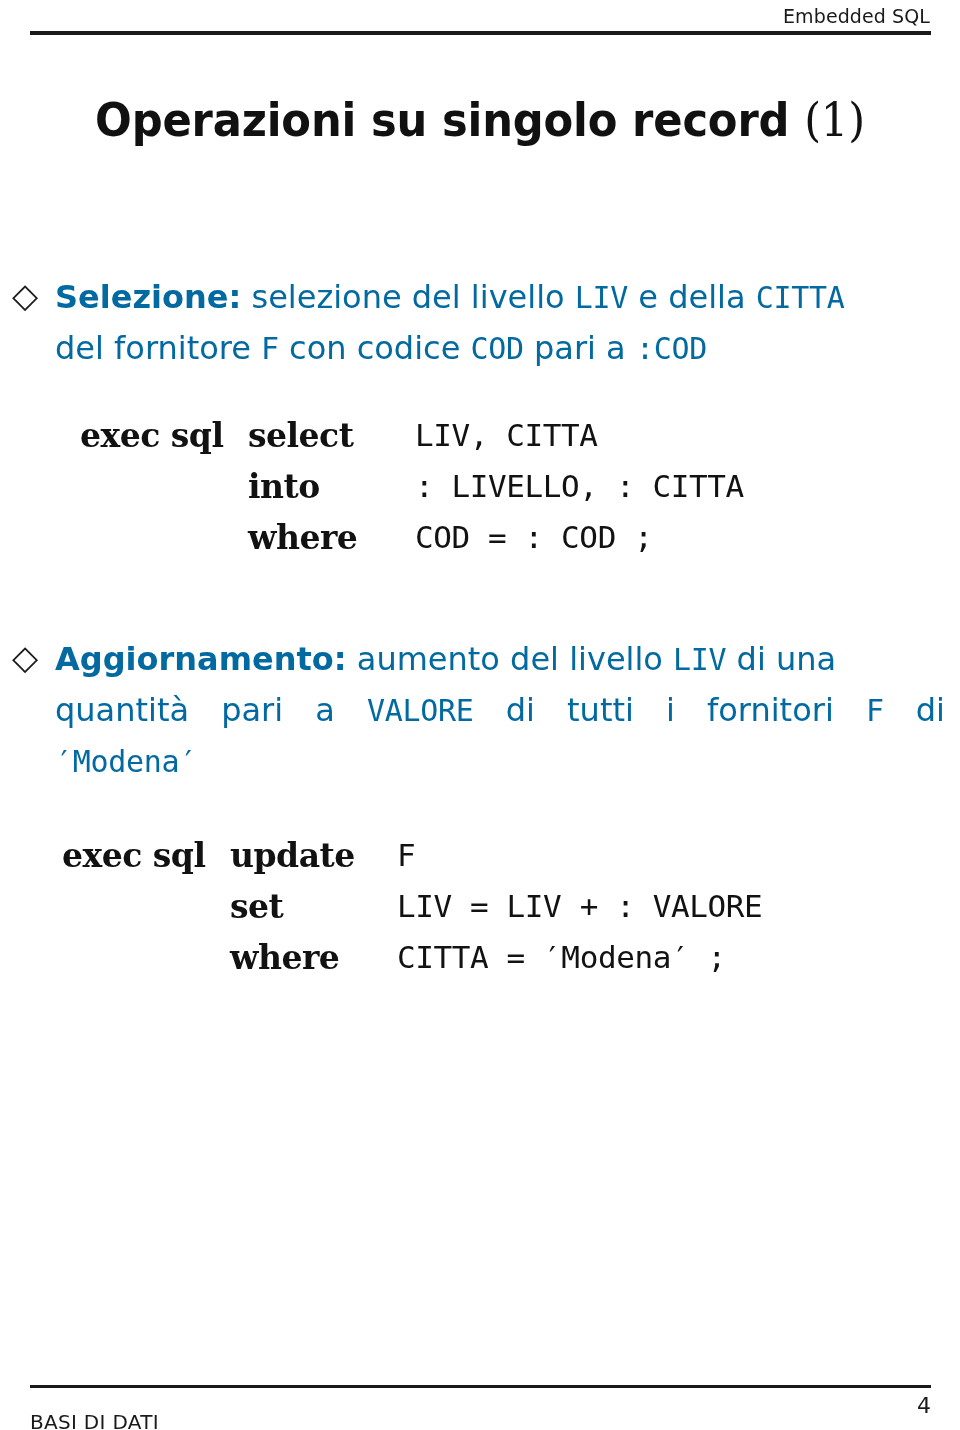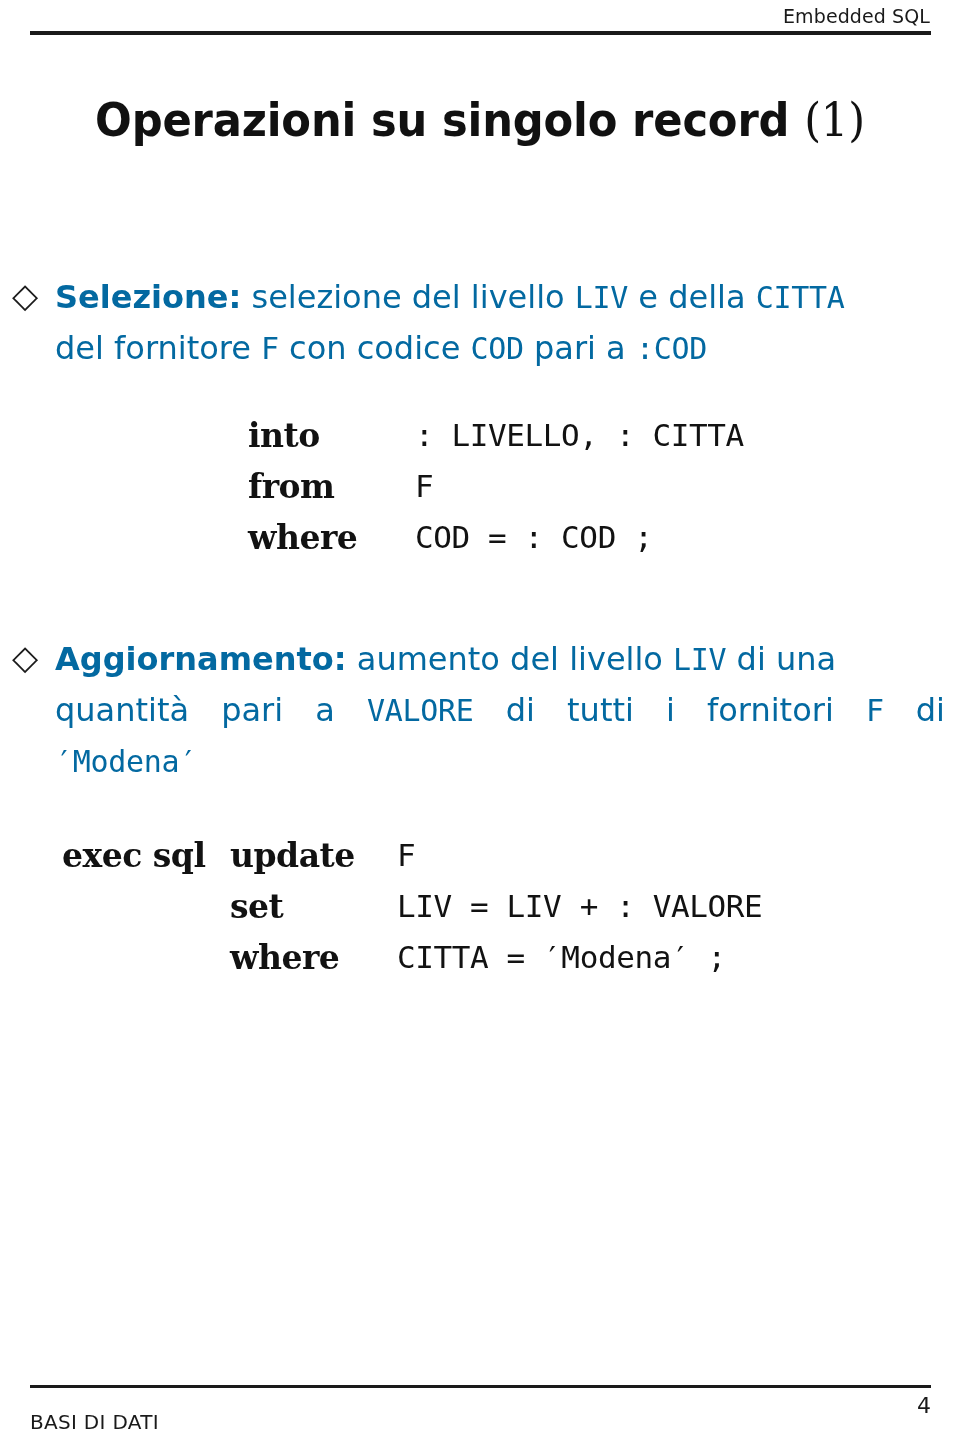--- a/index.html
+++ b/index.html
@@ -218,24 +218,24 @@
   <div class="block bullet-row" style="top:272px;">
     <span class="diamond">◇</span>
     <div class="para" style="top:0px;">
       <span class="ln"><span class="lead">Selezione:</span><span> selezione del livello </span><span class="tt">LIV</span><span> e della </span><span class="tt">CITTA</span></span>
       <span class="ln"><span>del fornitore </span><span class="tt">F</span><span> con codice </span><span class="tt">COD</span><span> pari a </span><span class="tt">:COD</span></span>
     </div>
   </div>
 
   <div class="sql" style="left:80px; top:410px;">
     <div class="sql-row">
+      <span class="sql-exec">exec sql</span><span class="sql-kw">select</span><span class="sql-val">LIV, CITTA</span>
+    </div>
+    <div class="sql-row">
       <span class="sql-exec"></span><span class="sql-kw">into</span><span class="sql-val">: LIVELLO, : CITTA</span>
-    </div>
-    <div class="sql-row">
-      <span class="sql-exec"></span><span class="sql-kw">from</span><span class="sql-val">F</span>
     </div>
     <div class="sql-row">
       <span class="sql-exec"></span><span class="sql-kw">where</span><span class="sql-val">COD = : COD ;</span>
     </div>
   </div>
 
   <div class="block bullet-row" style="top:634px;">
     <span class="diamond">◇</span>
     <div class="para" style="top:0px;">
       <span class="ln"><span class="lead">Aggiornamento:</span><span> aumento del livello </span><span class="tt">LIV</span><span> di una</span></span>

